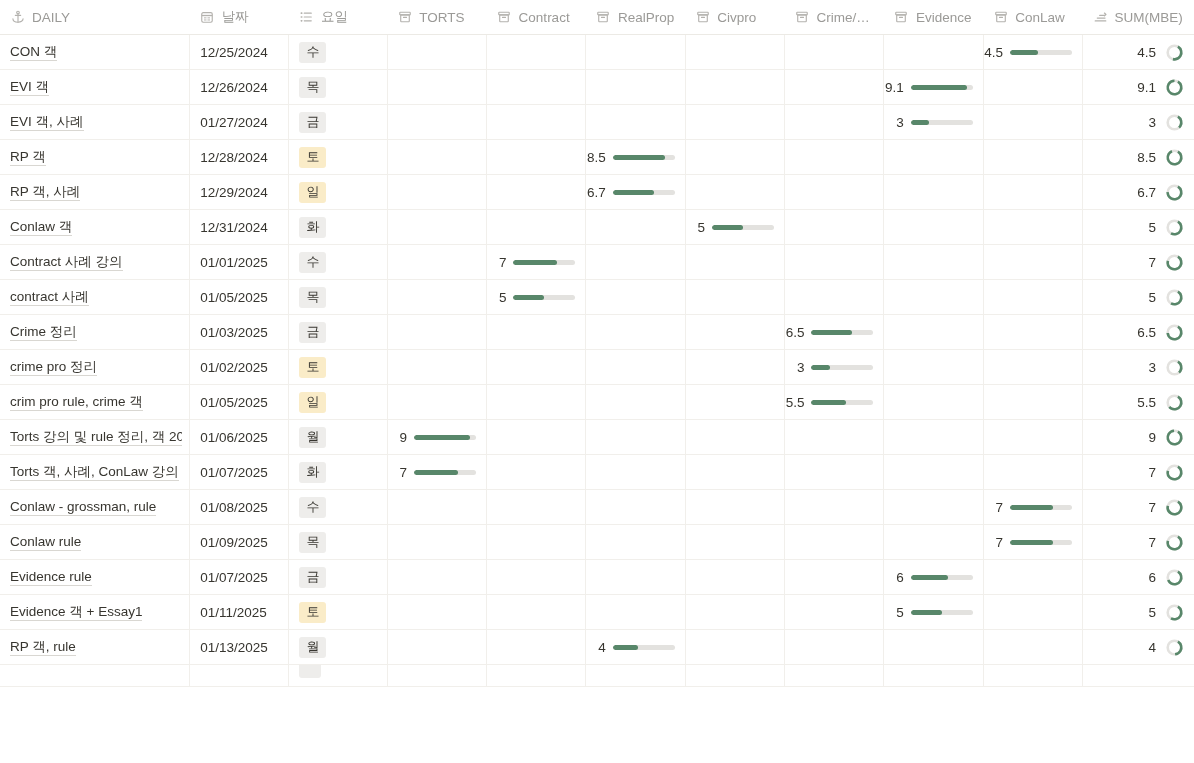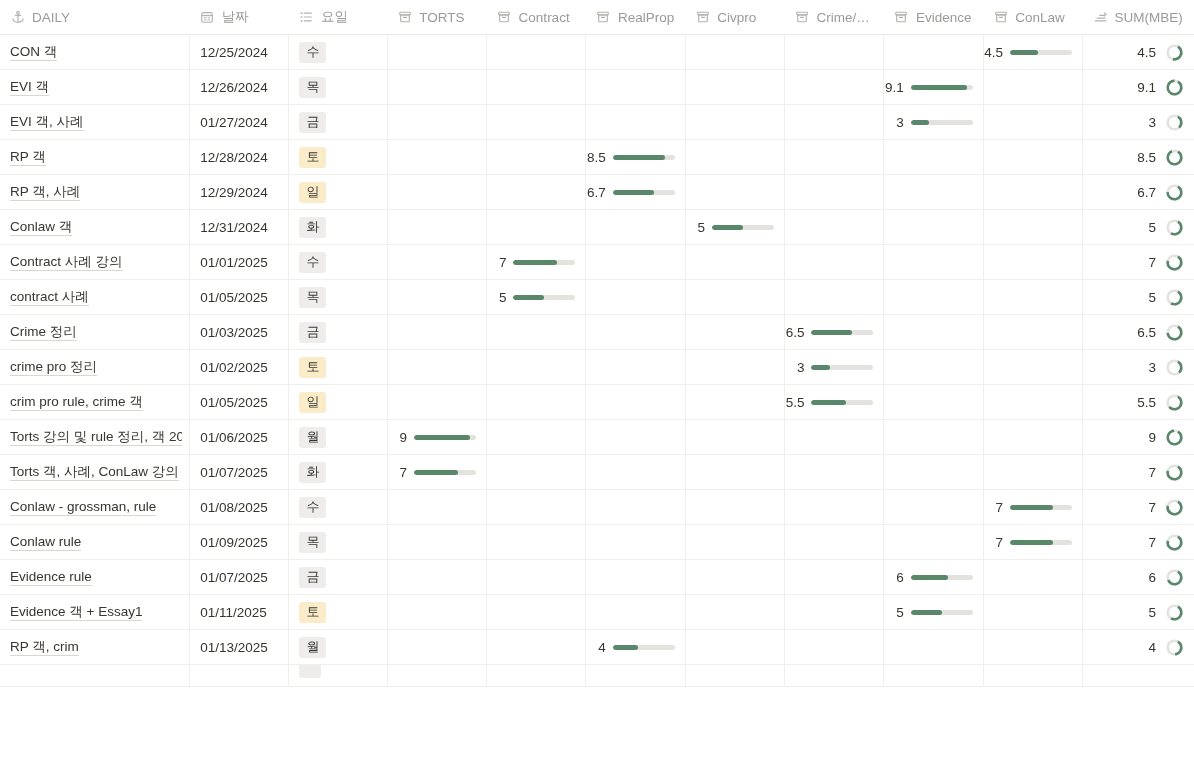--- a/index.html
+++ b/index.html
@@ -851,21 +851,21 @@
               <span style="display: inline-flex;">
                 <svg class="ring" viewBox="0 0 19 19">
                   <circle cx="9.5" cy="9.5" r="6.8" fill="none" stroke="#e3e2df" stroke-width="2.6"></circle>
                   <circle cx="9.5" cy="9.5" r="6.8" fill="none" stroke="#58876a" stroke-width="2.6" stroke-linecap="butt" stroke-dasharray="21.36 21.36" transform="rotate(-60 9.5 9.5)"></circle>
                 </svg>
               </span>
             </div>
           </td>
         </tr>
         <tr>
-          <td><span class="title-text">RP 객, crim</span></td>
+          <td><span class="title-text">RP 객, rule</span></td>
           <td><span class="date-text">01/13/2025</span></td>
           <td><span class="daybadge weekday">월</span></td>
           <td></td>
           <td></td>
           <td>
             <div class="barcell">
               <span class="barnum">4</span>
               <div class="bartrack">
                 <div class="barfill" style="width: 40%;"></div>
               </div>

